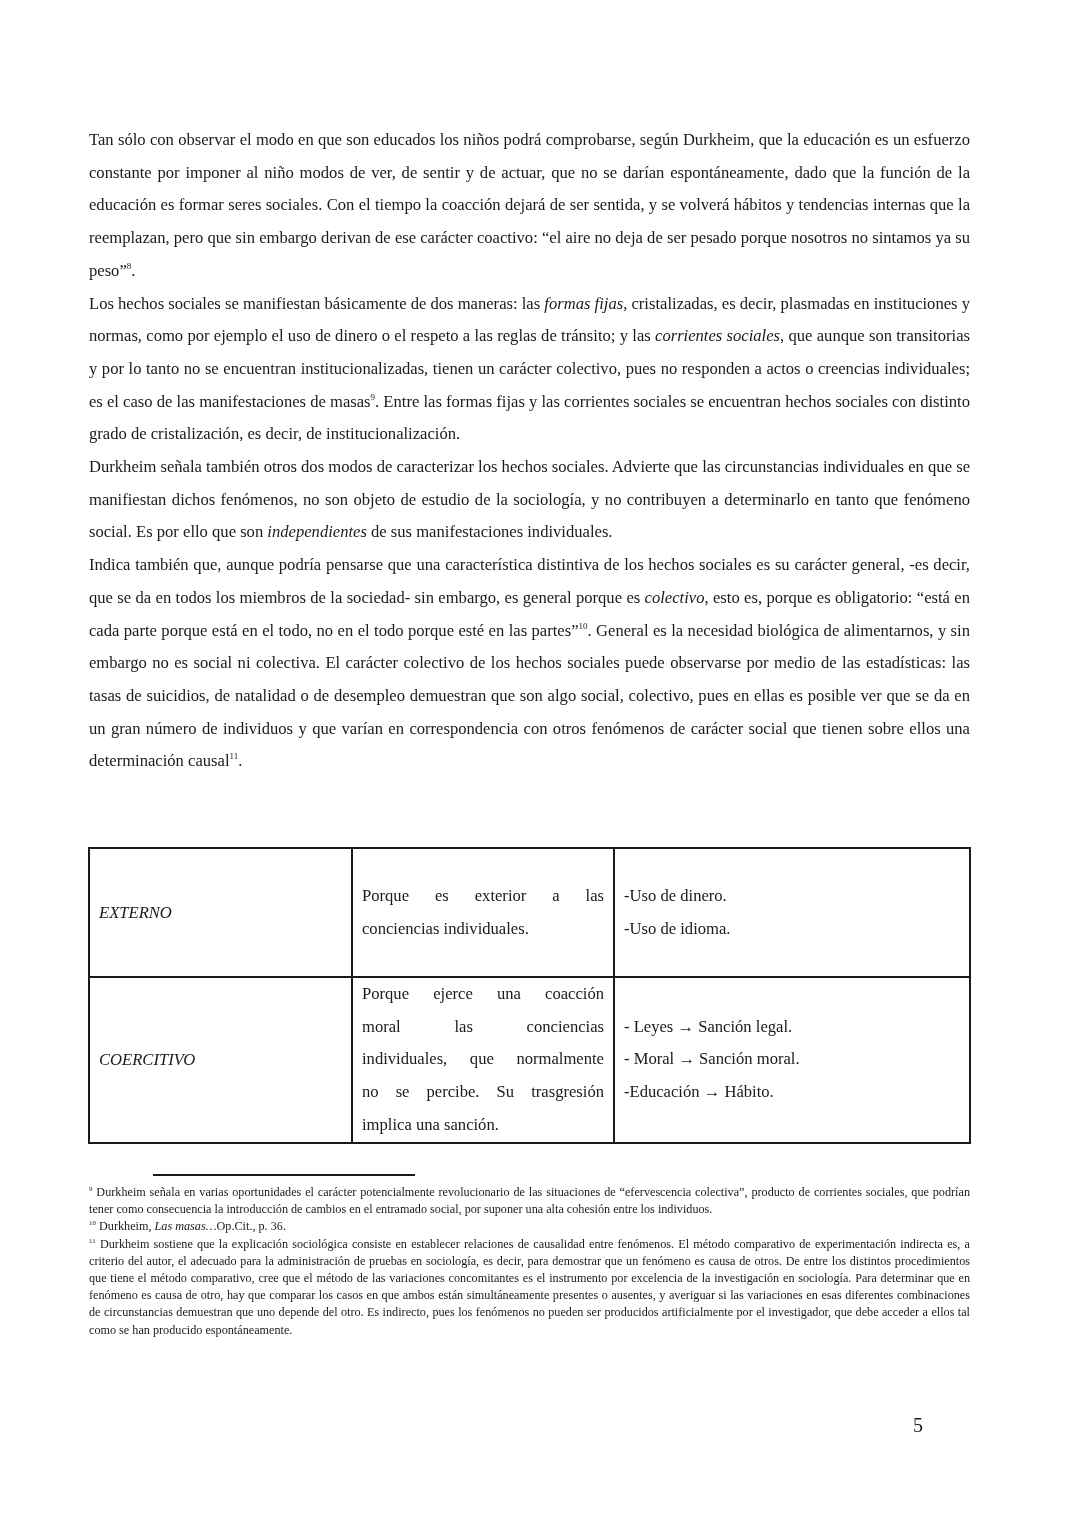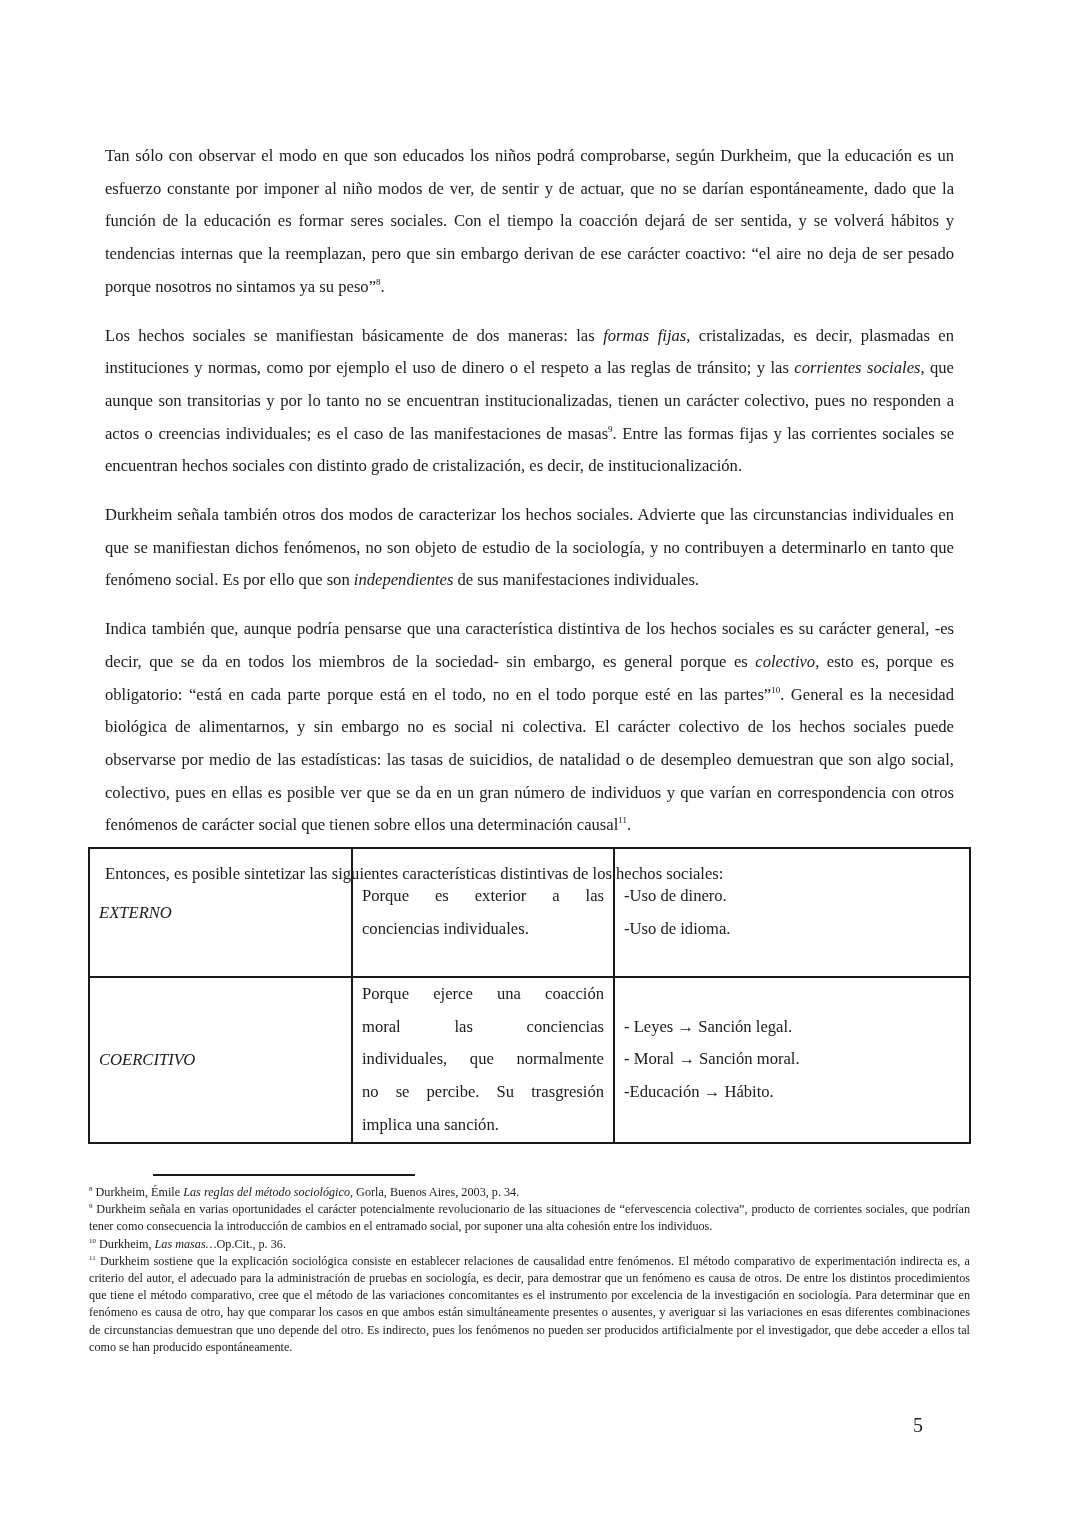--- a/index.html
+++ b/index.html
@@ -5,21 +5,21 @@
     html, body { margin: 0; padding: 0; background: #ffffff; }
     body {
       width: 1080px; height: 1530px; position: relative; overflow: hidden;
       font-family: "Liberation Serif", "DejaVu Serif", serif;
       color: #1a1a1a;
     }
     .body-text {
       position: absolute; left: 89px; top: 124px; width: 881px;
       font-size: 16.6px; line-height: 32.7px; text-align: justify;
     }
-    .body-text p { margin: 16px; }
+    .body-text p { margin: 0; }
     sup { font-size: 9px; line-height: 0; vertical-align: 7px; }
     em { font-style: italic; }
 
     .chars-table {
       position: absolute; left: 88px; top: 847px; width: 883px;
       border-collapse: collapse; font-size: 16.6px;
     }
     .chars-table td {
       border: 2px solid #1a1a1a; vertical-align: middle; padding: 0 9px;
     }
@@ -50,21 +50,20 @@
 
 <div class="body-text">
   <p><span>Tan sólo con observar el modo en que son educados los niños podrá comprobarse, según Durkheim, que la educación es un esfuerzo constante por imponer al niño modos de ver, de sentir y de actuar, que no se darían espontáneamente, dado que la función de la educación es formar seres sociales. Con el tiempo la coacción dejará de ser sentida, y se volverá hábitos y tendencias internas que la reemplazan, pero que sin embargo derivan de ese carácter coactivo: “el aire no deja de ser pesado porque nosotros no sintamos ya su peso”</span><sup>8</sup><span>.</span></p>
 
   <p><span>Los hechos sociales se manifiestan básicamente de dos maneras: las </span><em>formas fijas</em><span>, cristalizadas, es decir, plasmadas en instituciones y normas, como por ejemplo el uso de dinero o el respeto a las reglas de tránsito; y las </span><em>corrientes sociales</em><span>, que aunque son transitorias y por lo tanto no se encuentran institucionalizadas, tienen un carácter colectivo, pues no responden a actos o creencias individuales; es el caso de las manifestaciones de masas</span><sup>9</sup><span>. Entre las formas fijas y las corrientes sociales se encuentran hechos sociales con distinto grado de cristalización, es decir, de institucionalización.</span></p>
 
   <p><span>Durkheim señala también otros dos modos de caracterizar los hechos sociales. Advierte que las circunstancias individuales en que se manifiestan dichos fenómenos, no son objeto de estudio de la sociología, y no contribuyen a determinarlo en tanto que fenómeno social. Es por ello que son </span><em>independientes</em><span> de sus manifestaciones individuales.</span></p>
 
   <p><span>Indica también que, aunque podría pensarse que una característica distintiva de los hechos sociales es su carácter general, -es decir, que se da en todos los miembros de la sociedad- sin embargo, es general porque es </span><em>colectivo</em><span>, esto es, porque es obligatorio: “está en cada parte porque está en el todo, no en el todo porque esté en las partes”</span><sup>10</sup><span>. General es la necesidad biológica de alimentarnos, y sin embargo no es social ni colectiva. El carácter colectivo de los hechos sociales puede observarse por medio de las estadísticas: las tasas de suicidios, de natalidad o de desempleo demuestran que son algo social, colectivo, pues en ellas es posible ver que se da en un gran número de individuos y que varían en correspondencia con otros fenómenos de carácter social que tienen sobre ellos una determinación causal</span><sup>11</sup><span>.</span></p>
 
-  <p><span>Entonces, es posible sintetizar las siguientes características distintivas de los hechos sociales:</span></p>
 </div>
 
 <table class="chars-table">
   <tbody>
       <tr class="r1">
     <td class="c1">EXTERNO</td>
     <td class="c2">
       <span class="just-line">Porque es exterior a las</span>
       <span class="cell-line">conciencias individuales.</span>
     </td>
@@ -87,19 +86,18 @@
       <span class="cell-line">- Moral → Sanción moral.</span>
       <span class="cell-line">-Educación → Hábito.</span>
     </td>
   </tr>
 </tbody>
   </table>
 
 <div class="fn-rule"></div>
 
 <div class="footnotes">
-  <p><sup>8</sup><span> Durkheim, Émile </span><em>Las reglas del método sociológico</em><span>, Gorla, Buenos Aires, 2003, p. 34.</span></p>
   <p><sup>9</sup><span> Durkheim señala en varias oportunidades el carácter potencialmente revolucionario de las situaciones de “efervescencia colectiva”, producto de corrientes sociales, que podrían tener como consecuencia la introducción de cambios en el entramado social, por suponer una alta cohesión entre los individuos.</span></p>
   <p><sup>10</sup><span> Durkheim, </span><em>Las masas…</em><span>Op.Cit., p. 36.</span></p>
   <p><sup>11</sup><span> Durkheim sostiene que la explicación sociológica consiste en establecer relaciones de causalidad entre fenómenos. El método comparativo de experimentación indirecta es, a criterio del autor, el adecuado para la administración de pruebas en sociología, es decir, para demostrar que un fenómeno es causa de otros. De entre los distintos procedimientos que tiene el método comparativo, cree que el método de las variaciones concomitantes es el instrumento por excelencia de la investigación en sociología. Para determinar que en fenómeno es causa de otro, hay que comparar los casos en que ambos están simultáneamente presentes o ausentes, y averiguar si las variaciones en esas diferentes combinaciones de circunstancias demuestran que uno depende del otro. Es indirecto, pues los fenómenos no pueden ser producidos artificialmente por el investigador, que debe acceder a ellos tal como se han producido espontáneamente.</span></p>
 </div>
 
 <div class="page-number">5</div>
 
 </body></html>

